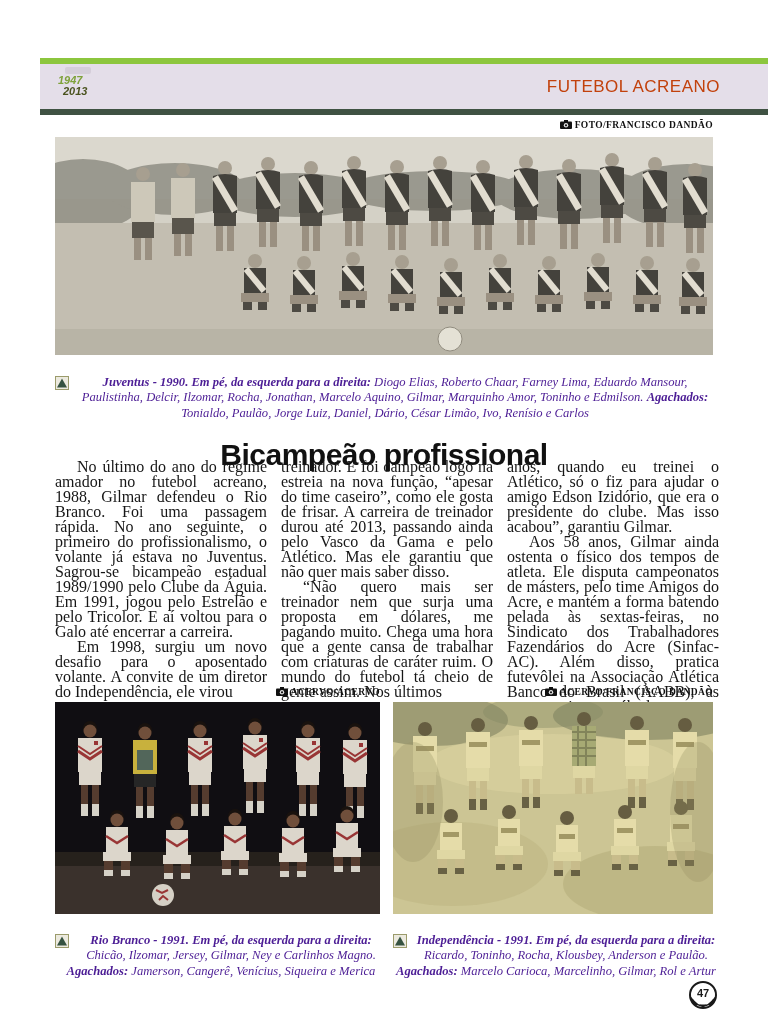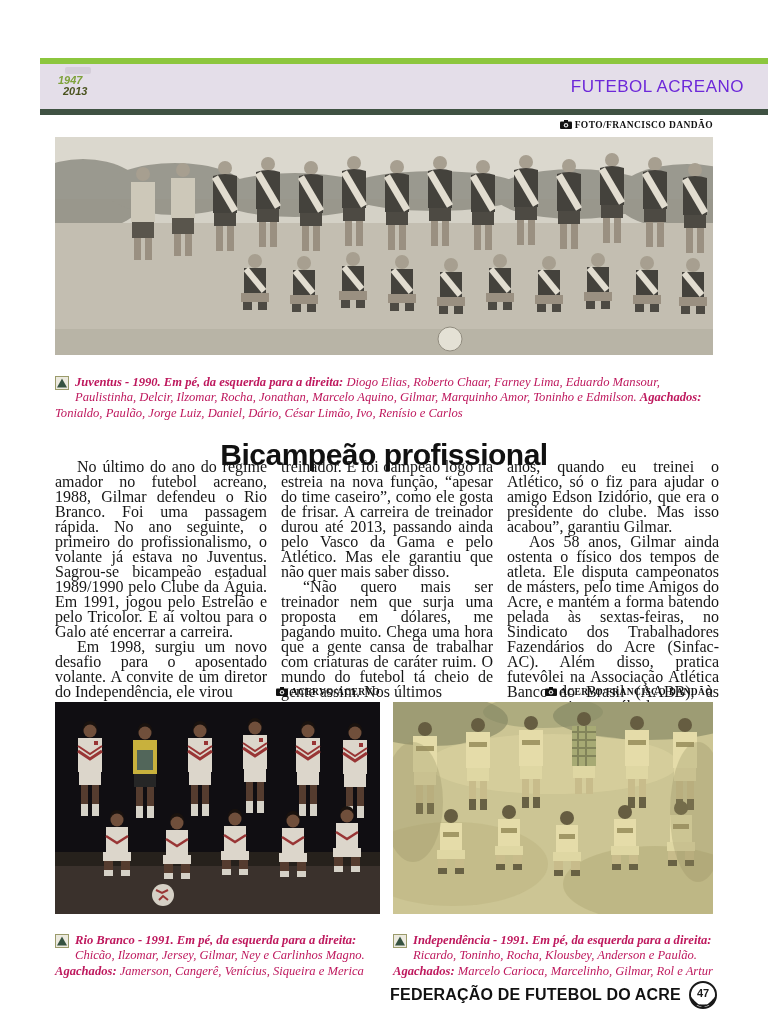--- a/index.html
+++ b/index.html
@@ -9,41 +9,41 @@
   
   .band{position:absolute;left:40px;right:0;top:58px;}
   .band-green{height:6px;background:#8CC63E;}
   .band-lav{height:45px;background:#E4DEE9;position:relative;}
   .band-dark{height:6px;background:#3F5243;}
   .years{position:absolute;left:18px;top:3px;font-family:"Liberation Sans",sans-serif;
          font-weight:bold;font-size:11px;line-height:11px;font-style:italic;}
   .years .smudge{width:26px;height:7px;background:#D5CEDA;margin:0 0 1px 7px;border-radius:2px;}
   .years .y1{color:#7FA23B;}
   .years .y2{color:#4A531F;margin-left:5px;}
-  .section-title{position:absolute;right:24px;top:50%;transform:translateY(-50%);
-         font-family:"Liberation Sans",sans-serif;font-size:17px;color:#6d28d9;letter-spacing:.5px;}
+  .section-title{position:absolute;right:48px;top:50%;transform:translateY(-50%);
+         font-family:"Liberation Sans",sans-serif;font-size:17px;color:#c2410c;letter-spacing:.5px;}
   .shield{position:absolute;left:350px;top:48px;width:64px;height:118px;z-index:3;}
 
   
   .credit{font-family:"Liberation Serif",serif;font-weight:bold;font-size:9.5px;
           letter-spacing:.4px;color:#111;white-space:nowrap;}
   .credit svg{vertical-align:-1px;margin-right:3px;}
   .credit-top{position:absolute;top:120px;left:55px;width:658px;text-align:right;}
   .credit-left{position:absolute;top:687px;left:55px;width:325px;text-align:right;}
   .credit-right{position:absolute;top:687px;left:393px;width:320px;text-align:right;}
 
   
   .photo{position:absolute;display:block;}
   .photo svg{display:block;width:100%;height:100%;}
   .photo-main{top:137px;left:55px;width:658px;height:218px;}
   .photo-left{top:702px;left:55px;width:325px;height:212px;}
   .photo-right{top:702px;left:393px;width:320px;height:212px;}
 
   
-  .caption{font-style:italic;font-size:12.6px;line-height:15.5px;color:#be185d;}
+  .caption{font-style:italic;font-size:12.6px;line-height:15.5px;color:#4c1d95;text-align:center;}
   .caption b{font-weight:bold;}
   .cap-icon{float:left;margin:1px 6px 0 0;}
   .caption-main{position:absolute;top:362px;left:55px;width:660px;}
   .caption-left{position:absolute;top:920px;left:55px;width:332px;padding-left:0;}
   .caption-right{position:absolute;top:920px;left:393px;width:326px;}
 
   
   .title{position:absolute;top:418px;left:55px;width:658px;text-align:center;
          font-family:"Liberation Sans",sans-serif;font-weight:bold;font-size:30px;
          letter-spacing:-.5px;color:#111;}
@@ -320,21 +320,20 @@
 
   <p class="caption caption-right">
     <span class="cap-icon">
       <svg width="14" height="14" viewBox="0 0 14 14">
         <rect x="0.5" y="0.5" width="13" height="13" fill="#ECEADF" stroke="#9B9B6B"></rect>
         <polygon points="7,2.5 12,11.5 2,11.5" fill="#355241"></polygon>
       </svg></span><b>Independência - 1991. Em pé, da esquerda para a direita:</b><span> Ricardo, Toninho, Rocha, Klousbey, Anderson e Paulão. </span><b>Agachados:</b><span> Marcelo Carioca, Marcelinho, Gilmar, Rol e Artur</span>
   </p>
 
   <div class="footer">
-    <span class="footer-text">FEDERAÇÃO DE FUTEBOL DO ACRE</span>
     <svg width="30" height="30" viewBox="0 0 30 30">
       <circle cx="15" cy="15" r="13" fill="#ffffff" stroke="#1a1a1a" stroke-width="2"></circle>
       <path d="M4,19 q5,7 11,7 q6,0 11,-7" fill="none" stroke="#1a1a1a" stroke-width="1.5"></path>
       <path d="M3.5,17 q2,5 6.5,7.5 l-3,1.5 q-3.5,-3.5 -4.5,-8 z" fill="#1a1a1a"></path>
       <path d="M26.5,17 q-2,5 -6.5,7.5 l3,1.5 q3.5,-3.5 4.5,-8 z" fill="#1a1a1a"></path>
       <polygon points="11.5,24.5 18.5,24.5 15,28" fill="#1a1a1a"></polygon>
       <text x="15" y="17" text-anchor="middle" font-family="Liberation Sans, sans-serif" font-size="11" font-weight="bold" fill="#1a1a1a">47</text>
     </svg>
   </div>
 

